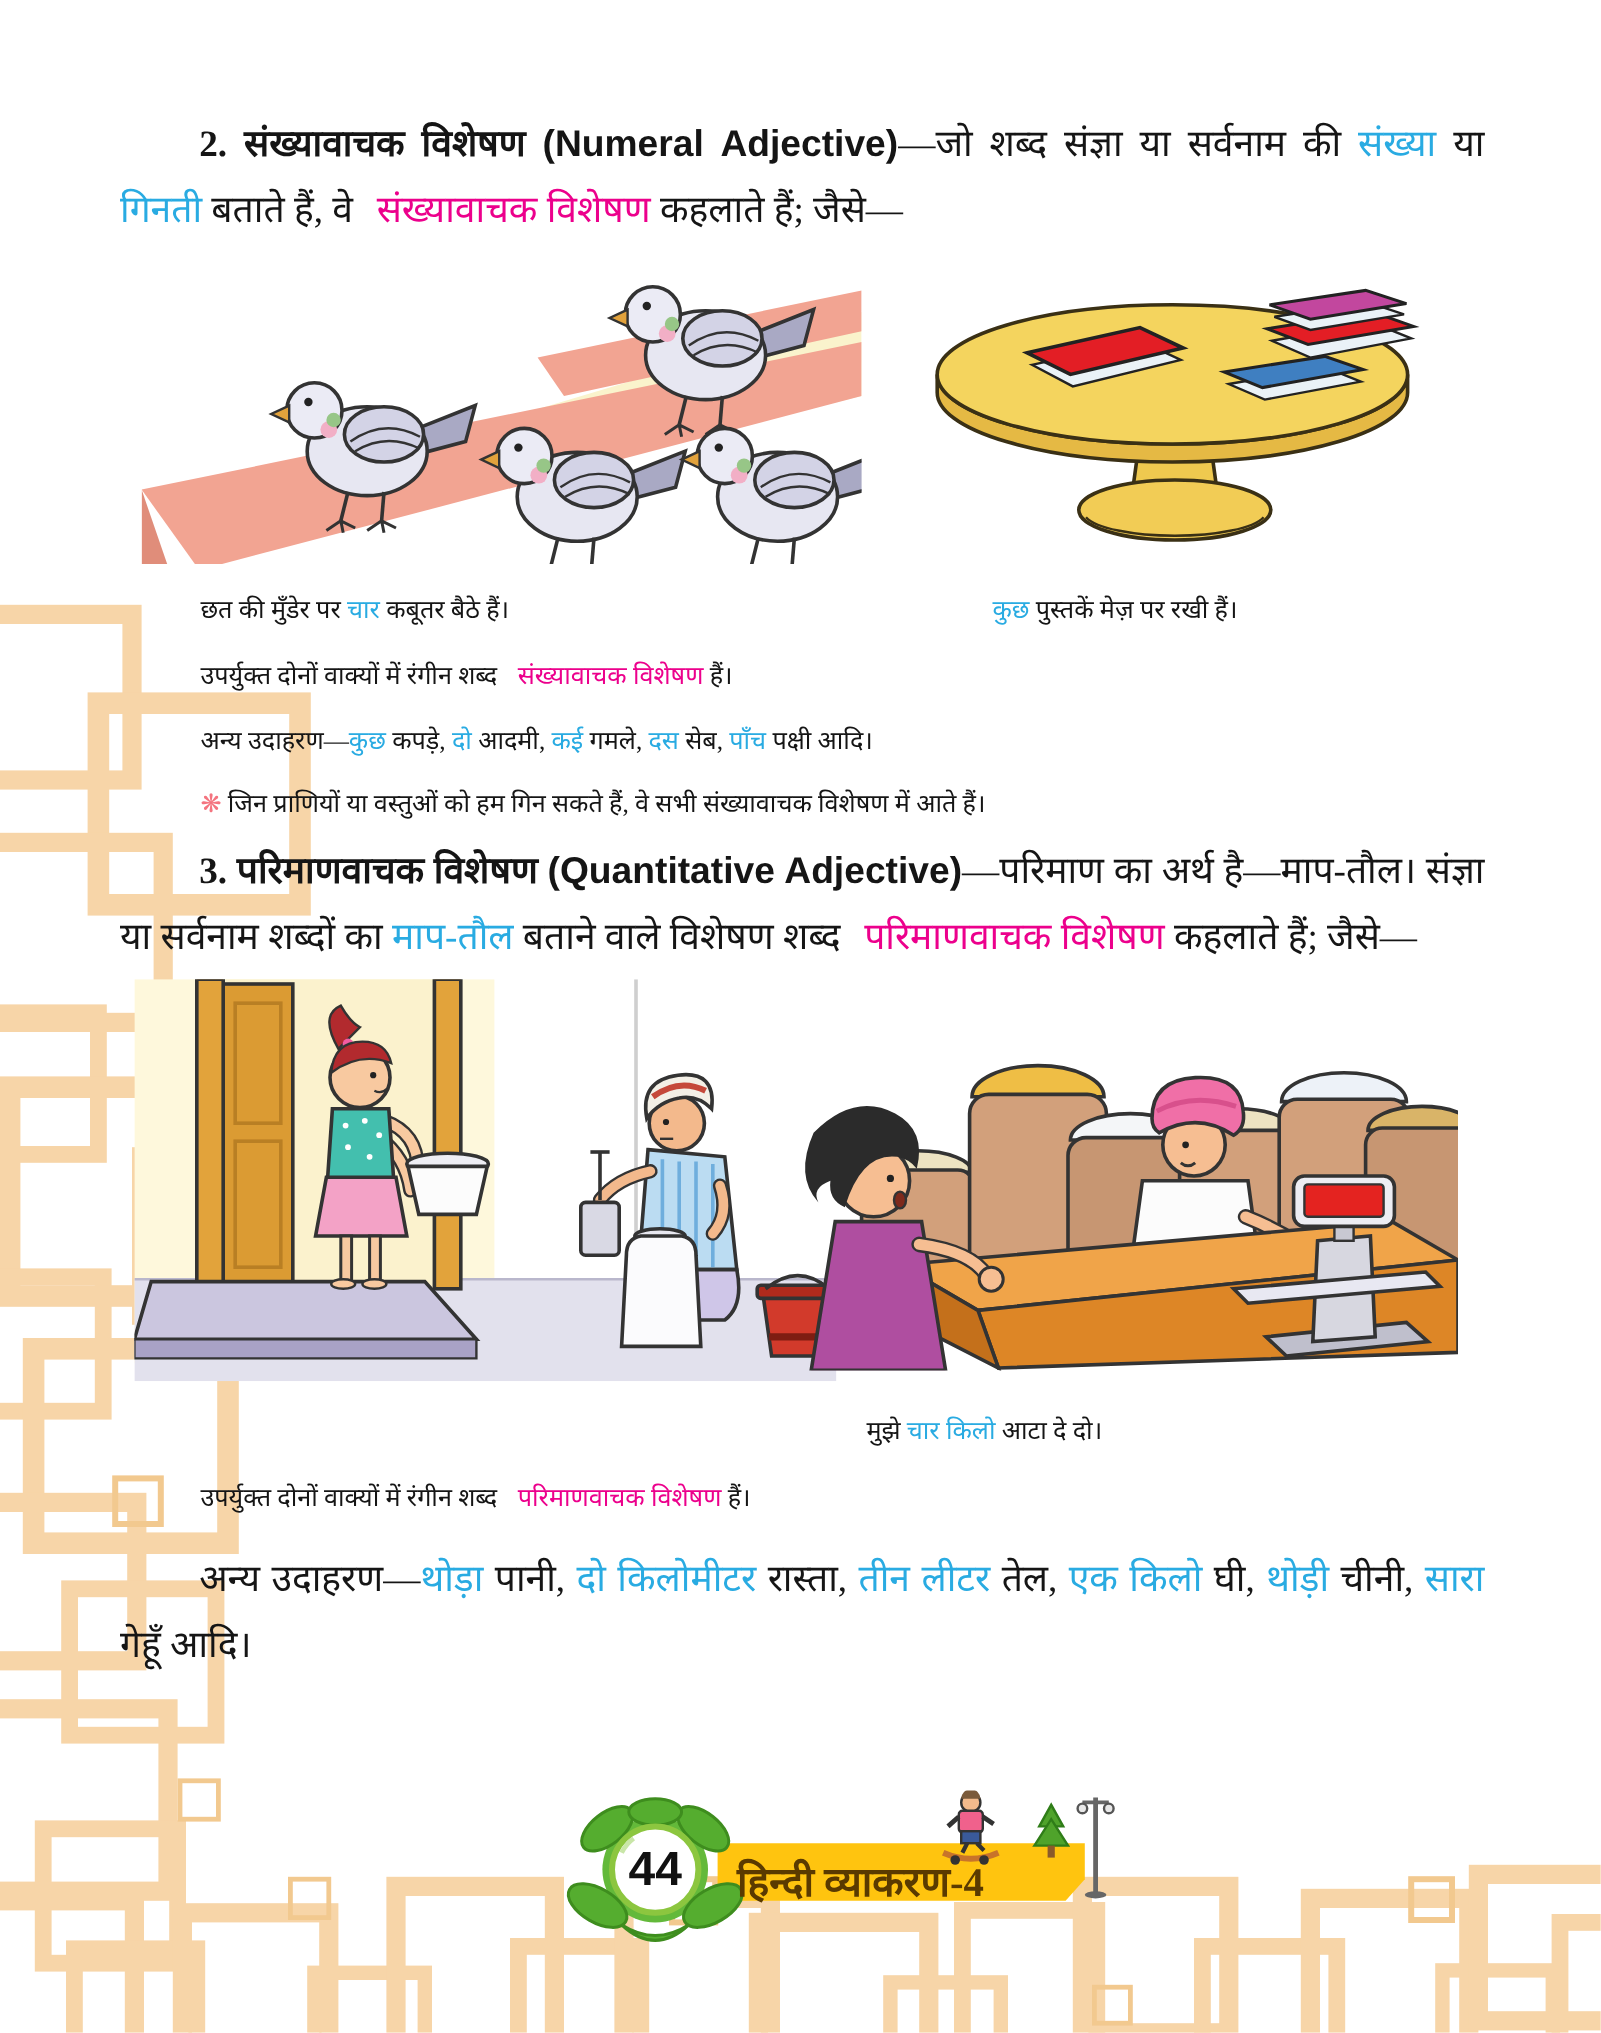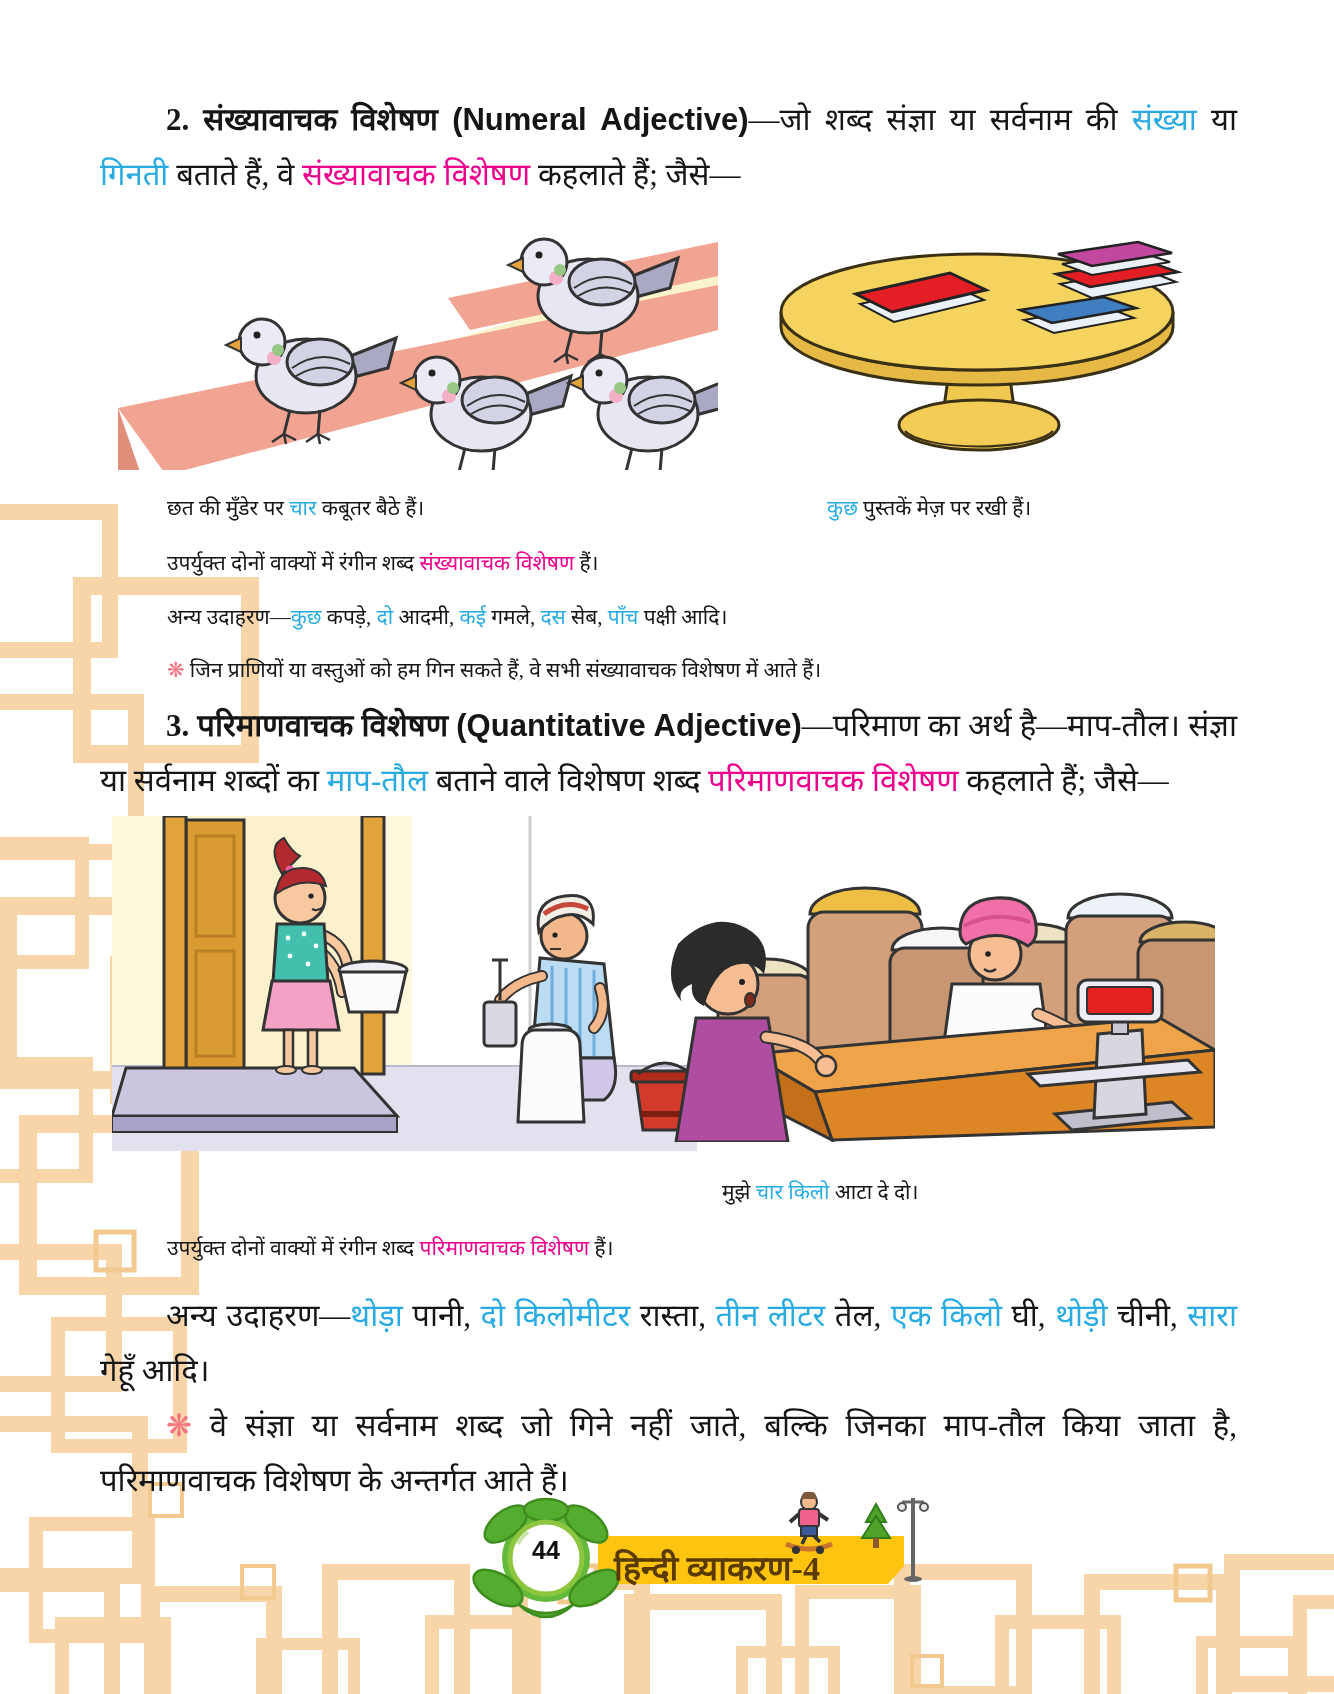--- a/index.html
+++ b/index.html
@@ -5,42 +5,42 @@
   html,body{margin:0;padding:0;background:#fff;}
   #page{position:relative;width:1334px;height:1694px;background:#ffffff;overflow:hidden;
         font-family:"Liberation Serif","DejaVu Serif",serif;color:#151515;}
   #pattern{position:absolute;left:0;top:0;z-index:0;}
   .para{position:absolute;left:100px;right:97px;font-size:31px;line-height:55px;text-align:justify;z-index:1;}
   .indent{text-indent:66px;}
   .line{position:absolute;left:167px;font-size:21px;line-height:44px;white-space:nowrap;z-index:1;}
   .bold{font-weight:bold;}
   .latin{font-family:"Liberation Sans","DejaVu Sans",sans-serif;font-weight:bold;}
   .c-cyan{color:#29ABE2;}
-  .c-magenta{color:#EC008C;}
+  .c-magenta{color:#EC008C;margin-left:12px;}
   .c-star{color:#F4747F;}
   .illus{position:absolute;z-index:1;}
   #p2h{top:92px;}
   #illus-pigeons{left:118px;top:190px;}
   #illus-table{left:772px;top:212px;}
   #cap1L{top:486px;}
   #cap1R{top:486px;left:827px;}
   #note1{top:541px;}
   #ex1{top:595px;}
   #rule1{top:648px;}
   #p3h{top:698px;}
   #illus-milk{left:112px;top:816px;}
   #illus-shop{left:600px;top:822px;}
   #cap2L{top:1170px;}
   #cap2R{top:1170px;left:722px;}
   #note2{top:1226px;}
   #ex2{top:1288px;}
   #rule2{top:1398px;}
   #footer{position:absolute;left:468px;top:1492px;width:470px;height:140px;z-index:2;}
   #page-num{position:absolute;left:46px;top:44px;width:64px;text-align:center;
-            font-size:25px;font-weight:bold;color:#111;
+            font-size:40px;font-weight:bold;color:#111;
             font-family:"Liberation Sans","DejaVu Sans",sans-serif;}
   #book-title{position:absolute;left:144px;top:52px;width:210px;text-align:center;
               font-size:34px;font-weight:bold;color:#5A3A00;}
 </style>
 </head>
 <body>
 
 <div id="page">
 
   <svg id="pattern" width="1334" height="1694" viewBox="0 0 1334 1694">
@@ -251,21 +251,20 @@
       <circle cx="128" cy="162" r="30" fill="#F6BE92" stroke="#333" stroke-width="3"></circle>
       <path d="M78,122 q-16,36 4,58 q-6,-12 10,-18 q-2,16 12,22 q14,-46 44,-42 q10,2 16,10 q8,-32 -18,-46 q-34,-18 -68,16 z" fill="#2B2B2B"></path>
       <circle cx="142" cy="160" r="3" fill="#222"></circle>
       <ellipse cx="150" cy="178" rx="5" ry="7" fill="#7E2A1C" stroke="#333" stroke-width="2"></ellipse>
     </svg>
   </div>
 
   <div class="line" id="cap2R"><span>मुझे </span><span class="c-cyan">चार किलो</span><span> आटा दे दो।</span></div>
   <div class="line" id="note2"><span>उपर्युक्त दोनों वाक्यों में रंगीन शब्द </span><span class="c-magenta">परिमाणवाचक विशेषण</span><span> हैं।</span></div>
   <div class="para indent" id="ex2"><span>अन्य उदाहरण—</span><span class="c-cyan">थोड़ा</span><span> पानी, </span><span class="c-cyan">दो किलोमीटर</span><span> रास्ता, </span><span class="c-cyan">तीन लीटर</span><span> तेल, </span><span class="c-cyan">एक किलो</span><span> घी, </span><span class="c-cyan">थोड़ी</span><span> चीनी, </span><span class="c-cyan">सारा</span><span> गेहूँ आदि।</span></div>
-  <div class="para indent" id="rule2"><span class="c-star">❋</span><span>  वे संज्ञा या सर्वनाम शब्द जो गिने नहीं जाते, बल्कि जिनका माप-तौल किया जाता है, परिमाणवाचक विशेषण के अन्तर्गत आते हैं।</span></div>
 
   <div id="footer">
     <svg width="470" height="140" viewBox="0 0 470 140">
 
       <polygon points="130,44 436,44 436,74 420,92 130,92" fill="#FFC40F"></polygon>
 
       <circle cx="78" cy="66" r="44" fill="#63B93A"></circle>
       <g fill="#55AD2F" stroke="#3E8D1E" stroke-width="2.5">
         <ellipse cx="38" cy="32" rx="25" ry="13" transform="rotate(-38 38 32)"></ellipse>
         <ellipse cx="118" cy="32" rx="25" ry="13" transform="rotate(38 118 32)"></ellipse>

